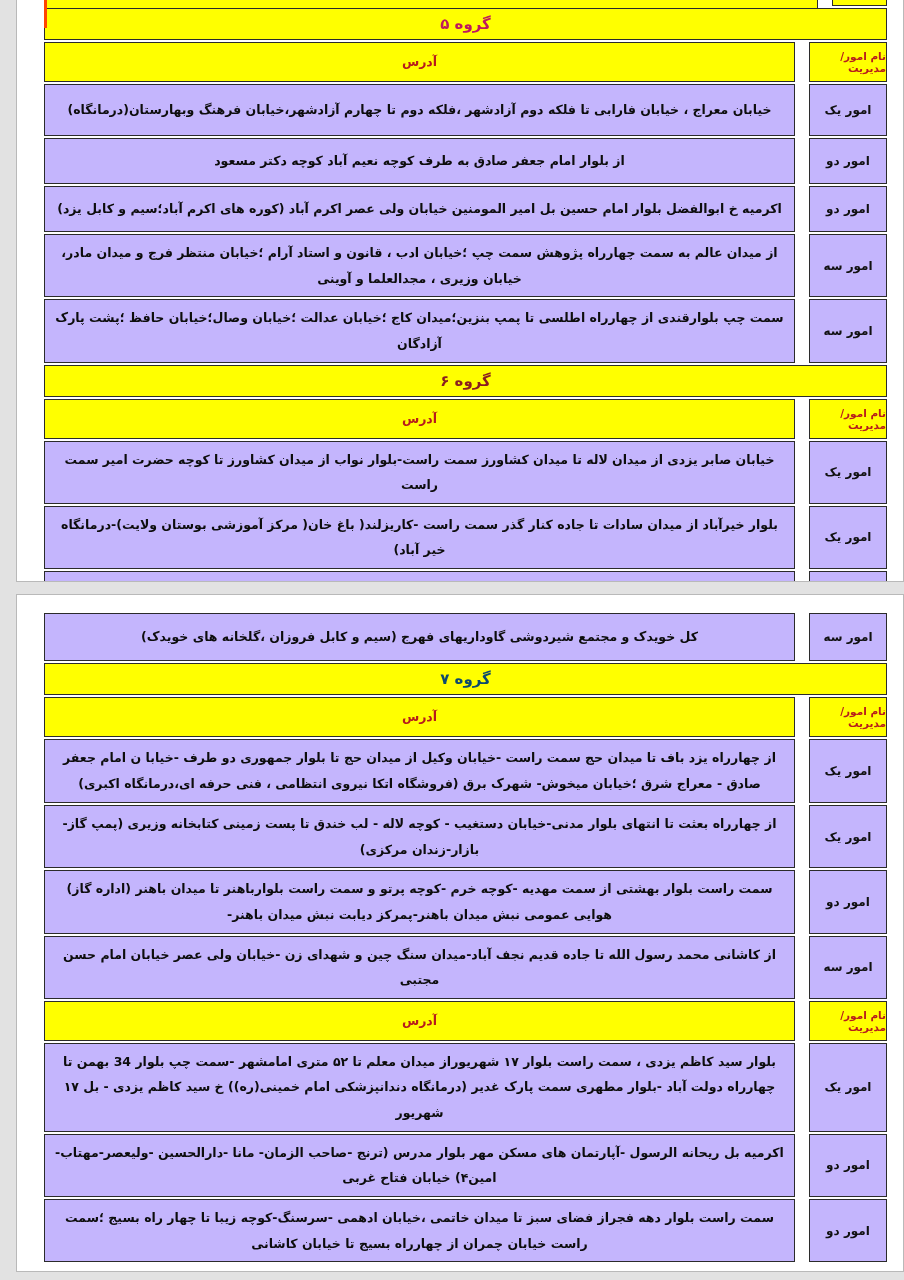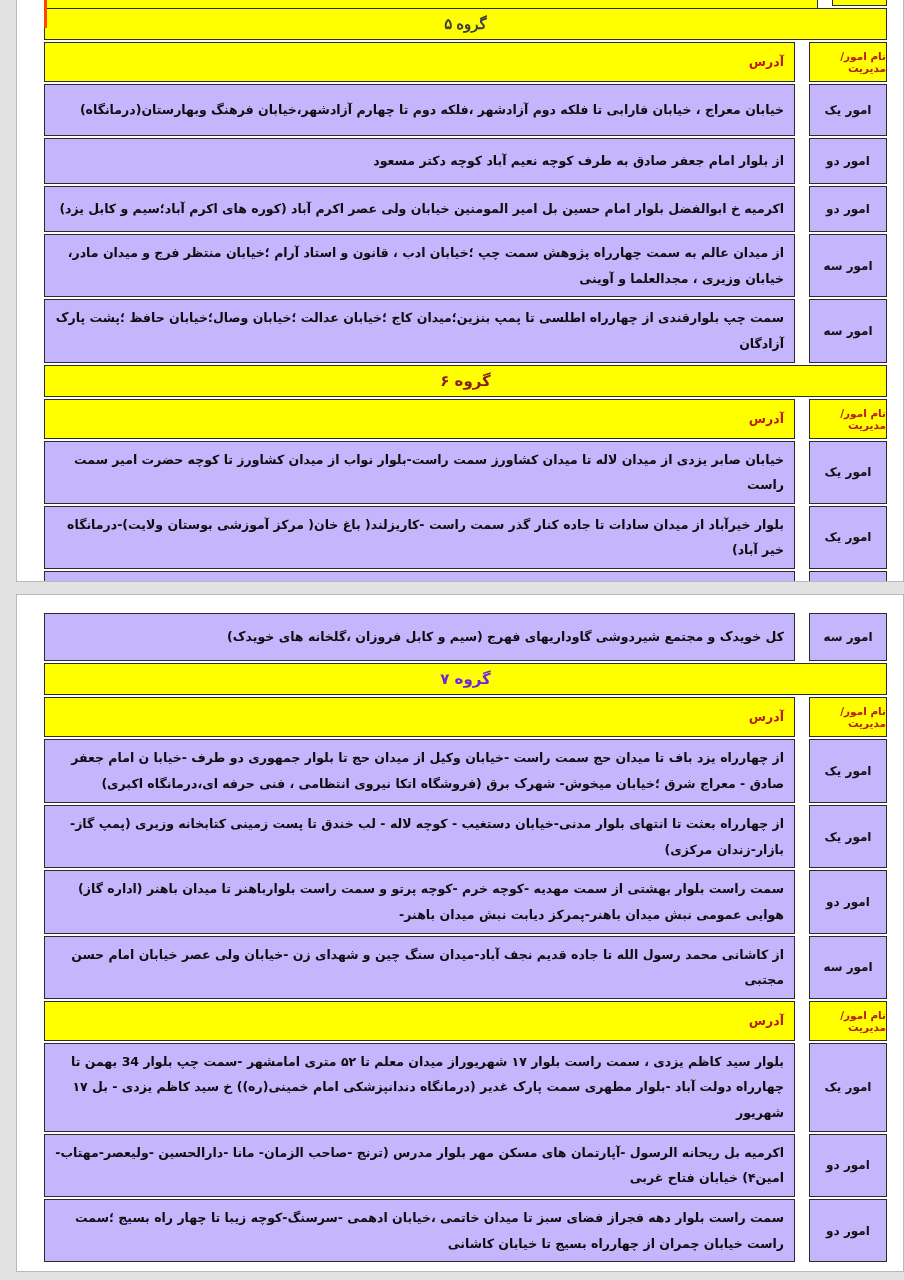--- a/index.html
+++ b/index.html
@@ -40,20 +40,21 @@
   .name-cell{
     width:78px;flex:0 0 78px;
     font-weight:bold;font-size:12px;color:#111;margin-left:11px;
   }
   .addr-cell{
     flex:1 1 auto;
     padding:5px 10px;
   }
   .addr-cell .txt{
     display:block;width:100%;
+    text-align:center;
     font-weight:bold;font-size:12.5px;color:#0d0d0d;
     line-height:2.05;
   }
   .data-row{min-height:46px;}
   .group-row .cell{
     width:100%;
     background:#ffff00;
     min-height:32px;
     font-weight:bold;font-size:15px;
   }
@@ -75,21 +76,21 @@
 <div id="root">
     <div class="page page1">
       <div class="red-stub"></div>
       <div class="table">
         <div class="row stub-row">
           <div class="cell name-cell"></div>
           <div class="cell addr-cell"></div>
         </div>
         <div class="row group-row">
           <div class="cell">
-            <span class="txt" style="color: #404040; font-family: Liberation Serif, serif;">گروه ۵</span>
+            <span class="txt" style="color: #be185d;">گروه ۵</span>
           </div>
         </div>
         <div class="row header-row">
           <div class="cell name-cell">نام امور/مدیریت</div>
           <div class="cell addr-cell">
             <span class="txt">آدرس</span>
           </div>
         </div>
         <div class="row data-row" style="min-height: 52px;">
           <div class="cell name-cell">امور یک</div>
@@ -155,21 +156,21 @@
     <div class="page page2">
       <div class="table">
         <div class="row data-row" style="min-height: 48px;">
           <div class="cell name-cell">امور سه</div>
           <div class="cell addr-cell">
             <span class="txt">کل خویدک و مجتمع شیردوشی گاوداریهای فهرج  (سیم و کابل فروزان ،گلخانه های خویدک)</span>
           </div>
         </div>
         <div class="row group-row">
           <div class="cell">
-            <span class="txt" style="color: #6d28d9;">گروه ۷</span>
+            <span class="txt" style="color: #0c4a6e;">گروه ۷</span>
           </div>
         </div>
         <div class="row header-row">
           <div class="cell name-cell">نام امور/مدیریت</div>
           <div class="cell addr-cell">
             <span class="txt">آدرس</span>
           </div>
         </div>
         <div class="row data-row" style="min-height: 64px;">
           <div class="cell name-cell">امور یک</div>

